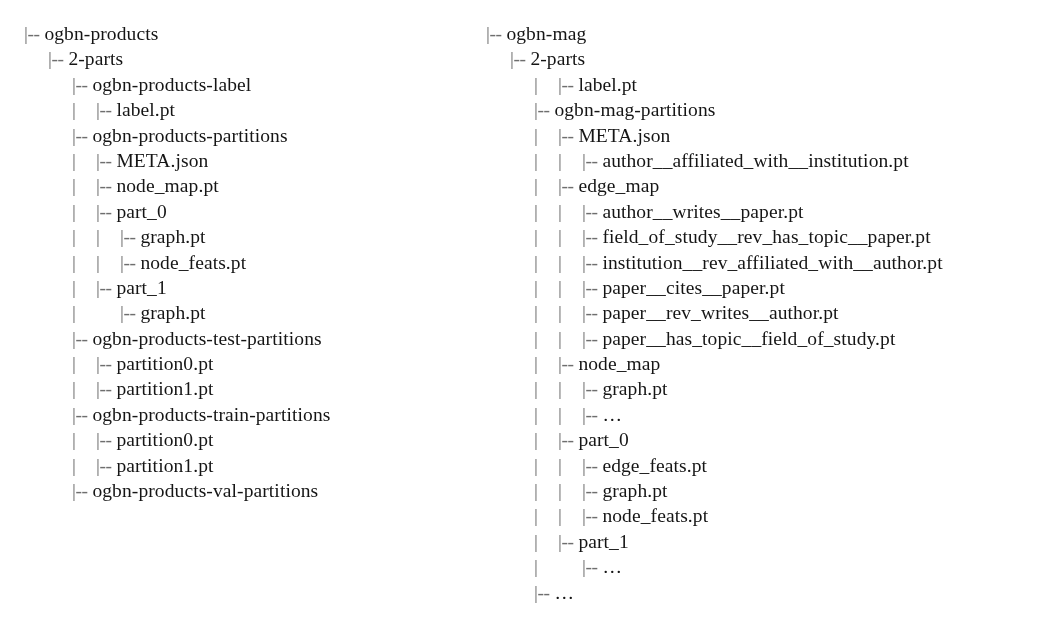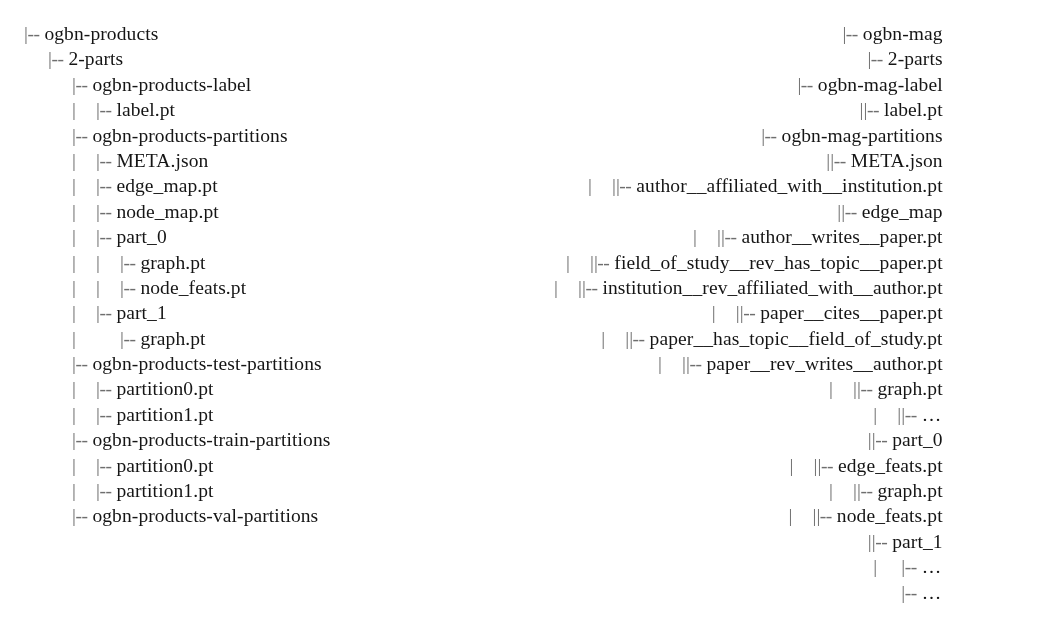--- a/index.html
+++ b/index.html
@@ -19,21 +19,21 @@
     position: relative;
     width: 1045px;
     height: 520px;
     background: #ffffff;
   }
   .tree-column {
     position: absolute;
     top: 21px;
   }
   #column-products { left: 24px; }
-  #column-mag      { left: 486px; text-align: right; }
+  #column-mag      { left: 486px; }
 
   .tree-line {
     height: 25.4px;
     line-height: 25.4px;
     font-size: 19.5px;
     white-space: pre;
     letter-spacing: 0.1px;
     color: #1c1c1c;
   }
   
@@ -60,50 +60,49 @@
 <body>
 
 <div class="page">
   <div class="tree-column" id="column-products">
       <div class="tree-line"><span class="branch">|--</span><span> </span><span class="label">ogbn-products</span></div>
       <div class="tree-line"><span class="guide">&nbsp;</span><span class="branch">|--</span><span> </span><span class="label">2-parts</span></div>
       <div class="tree-line"><span class="guide">&nbsp;</span><span class="guide">&nbsp;</span><span class="branch">|--</span><span> </span><span class="label">ogbn-products-label</span></div>
       <div class="tree-line"><span class="guide">&nbsp;</span><span class="guide">&nbsp;</span><span class="guide">|</span><span class="branch">|--</span><span> </span><span class="label">label.pt</span></div>
       <div class="tree-line"><span class="guide">&nbsp;</span><span class="guide">&nbsp;</span><span class="branch">|--</span><span> </span><span class="label">ogbn-products-partitions</span></div>
       <div class="tree-line"><span class="guide">&nbsp;</span><span class="guide">&nbsp;</span><span class="guide">|</span><span class="branch">|--</span><span> </span><span class="label">META.json</span></div>
-      <div class="tree-line"><span class="guide">&nbsp;</span><span class="guide">&nbsp;</span><span class="guide">|</span><span class="branch">|--</span><span> </span><span class="label">edge_map.pt</span></div>
       <div class="tree-line"><span class="guide">&nbsp;</span><span class="guide">&nbsp;</span><span class="guide">|</span><span class="branch">|--</span><span> </span><span class="label">node_map.pt</span></div>
       <div class="tree-line"><span class="guide">&nbsp;</span><span class="guide">&nbsp;</span><span class="guide">|</span><span class="branch">|--</span><span> </span><span class="label">part_0</span></div>
       <div class="tree-line"><span class="guide">&nbsp;</span><span class="guide">&nbsp;</span><span class="guide">|</span><span class="guide">|</span><span class="branch">|--</span><span> </span><span class="label">graph.pt</span></div>
       <div class="tree-line"><span class="guide">&nbsp;</span><span class="guide">&nbsp;</span><span class="guide">|</span><span class="guide">|</span><span class="branch">|--</span><span> </span><span class="label">node_feats.pt</span></div>
       <div class="tree-line"><span class="guide">&nbsp;</span><span class="guide">&nbsp;</span><span class="guide">|</span><span class="branch">|--</span><span> </span><span class="label">part_1</span></div>
       <div class="tree-line"><span class="guide">&nbsp;</span><span class="guide">&nbsp;</span><span class="guide">|</span><span class="guide">&nbsp;</span><span class="branch">|--</span><span> </span><span class="label">graph.pt</span></div>
       <div class="tree-line"><span class="guide">&nbsp;</span><span class="guide">&nbsp;</span><span class="branch">|--</span><span> </span><span class="label">ogbn-products-test-partitions</span></div>
       <div class="tree-line"><span class="guide">&nbsp;</span><span class="guide">&nbsp;</span><span class="guide">|</span><span class="branch">|--</span><span> </span><span class="label">partition0.pt</span></div>
       <div class="tree-line"><span class="guide">&nbsp;</span><span class="guide">&nbsp;</span><span class="guide">|</span><span class="branch">|--</span><span> </span><span class="label">partition1.pt</span></div>
       <div class="tree-line"><span class="guide">&nbsp;</span><span class="guide">&nbsp;</span><span class="branch">|--</span><span> </span><span class="label">ogbn-products-train-partitions</span></div>
       <div class="tree-line"><span class="guide">&nbsp;</span><span class="guide">&nbsp;</span><span class="guide">|</span><span class="branch">|--</span><span> </span><span class="label">partition0.pt</span></div>
       <div class="tree-line"><span class="guide">&nbsp;</span><span class="guide">&nbsp;</span><span class="guide">|</span><span class="branch">|--</span><span> </span><span class="label">partition1.pt</span></div>
       <div class="tree-line"><span class="guide">&nbsp;</span><span class="guide">&nbsp;</span><span class="branch">|--</span><span> </span><span class="label">ogbn-products-val-partitions</span></div>
     </div>
   <div class="tree-column" id="column-mag">
       <div class="tree-line"><span class="branch">|--</span><span> </span><span class="label">ogbn-mag</span></div>
       <div class="tree-line"><span class="guide">&nbsp;</span><span class="branch">|--</span><span> </span><span class="label">2-parts</span></div>
-      <div class="tree-line"><span class="guide">&nbsp;</span><span class="guide">&nbsp;</span><span class="branch">|--</span><span> </span><span class="label">ogbn-mag-label</span></div>
       <div class="tree-line"><span class="guide">&nbsp;</span><span class="guide">&nbsp;</span><span class="guide">|</span><span class="branch">|--</span><span> </span><span class="label">label.pt</span></div>
       <div class="tree-line"><span class="guide">&nbsp;</span><span class="guide">&nbsp;</span><span class="branch">|--</span><span> </span><span class="label">ogbn-mag-partitions</span></div>
       <div class="tree-line"><span class="guide">&nbsp;</span><span class="guide">&nbsp;</span><span class="guide">|</span><span class="branch">|--</span><span> </span><span class="label">META.json</span></div>
       <div class="tree-line"><span class="guide">&nbsp;</span><span class="guide">&nbsp;</span><span class="guide">|</span><span class="guide">|</span><span class="branch">|--</span><span> </span><span class="label">author__affiliated_with__institution.pt</span></div>
       <div class="tree-line"><span class="guide">&nbsp;</span><span class="guide">&nbsp;</span><span class="guide">|</span><span class="branch">|--</span><span> </span><span class="label">edge_map</span></div>
       <div class="tree-line"><span class="guide">&nbsp;</span><span class="guide">&nbsp;</span><span class="guide">|</span><span class="guide">|</span><span class="branch">|--</span><span> </span><span class="label">author__writes__paper.pt</span></div>
       <div class="tree-line"><span class="guide">&nbsp;</span><span class="guide">&nbsp;</span><span class="guide">|</span><span class="guide">|</span><span class="branch">|--</span><span> </span><span class="label">field_of_study__rev_has_topic__paper.pt</span></div>
       <div class="tree-line"><span class="guide">&nbsp;</span><span class="guide">&nbsp;</span><span class="guide">|</span><span class="guide">|</span><span class="branch">|--</span><span> </span><span class="label">institution__rev_affiliated_with__author.pt</span></div>
       <div class="tree-line"><span class="guide">&nbsp;</span><span class="guide">&nbsp;</span><span class="guide">|</span><span class="guide">|</span><span class="branch">|--</span><span> </span><span class="label">paper__cites__paper.pt</span></div>
+      <div class="tree-line"><span class="guide">&nbsp;</span><span class="guide">&nbsp;</span><span class="guide">|</span><span class="guide">|</span><span class="branch">|--</span><span> </span><span class="label">paper__rev_writes__author.pt</span></div>
       <div class="tree-line"><span class="guide">&nbsp;</span><span class="guide">&nbsp;</span><span class="guide">|</span><span class="guide">|</span><span class="branch">|--</span><span> </span><span class="label">paper__has_topic__field_of_study.pt</span></div>
-      <div class="tree-line"><span class="guide">&nbsp;</span><span class="guide">&nbsp;</span><span class="guide">|</span><span class="guide">|</span><span class="branch">|--</span><span> </span><span class="label">paper__rev_writes__author.pt</span></div>
+      <div class="tree-line"><span class="guide">&nbsp;</span><span class="guide">&nbsp;</span><span class="guide">|</span><span class="branch">|--</span><span> </span><span class="label">node_map</span></div>
       <div class="tree-line"><span class="guide">&nbsp;</span><span class="guide">&nbsp;</span><span class="guide">|</span><span class="guide">|</span><span class="branch">|--</span><span> </span><span class="label">graph.pt</span></div>
       <div class="tree-line"><span class="guide">&nbsp;</span><span class="guide">&nbsp;</span><span class="guide">|</span><span class="guide">|</span><span class="branch">|--</span><span> </span><span class="ellipsis">…</span></div>
       <div class="tree-line"><span class="guide">&nbsp;</span><span class="guide">&nbsp;</span><span class="guide">|</span><span class="branch">|--</span><span> </span><span class="label">part_0</span></div>
       <div class="tree-line"><span class="guide">&nbsp;</span><span class="guide">&nbsp;</span><span class="guide">|</span><span class="guide">|</span><span class="branch">|--</span><span> </span><span class="label">edge_feats.pt</span></div>
       <div class="tree-line"><span class="guide">&nbsp;</span><span class="guide">&nbsp;</span><span class="guide">|</span><span class="guide">|</span><span class="branch">|--</span><span> </span><span class="label">graph.pt</span></div>
       <div class="tree-line"><span class="guide">&nbsp;</span><span class="guide">&nbsp;</span><span class="guide">|</span><span class="guide">|</span><span class="branch">|--</span><span> </span><span class="label">node_feats.pt</span></div>
       <div class="tree-line"><span class="guide">&nbsp;</span><span class="guide">&nbsp;</span><span class="guide">|</span><span class="branch">|--</span><span> </span><span class="label">part_1</span></div>
       <div class="tree-line"><span class="guide">&nbsp;</span><span class="guide">&nbsp;</span><span class="guide">|</span><span class="guide">&nbsp;</span><span class="branch">|--</span><span> </span><span class="ellipsis">…</span></div>
       <div class="tree-line"><span class="guide">&nbsp;</span><span class="guide">&nbsp;</span><span class="branch">|--</span><span> </span><span class="ellipsis">…</span></div>
     </div>

